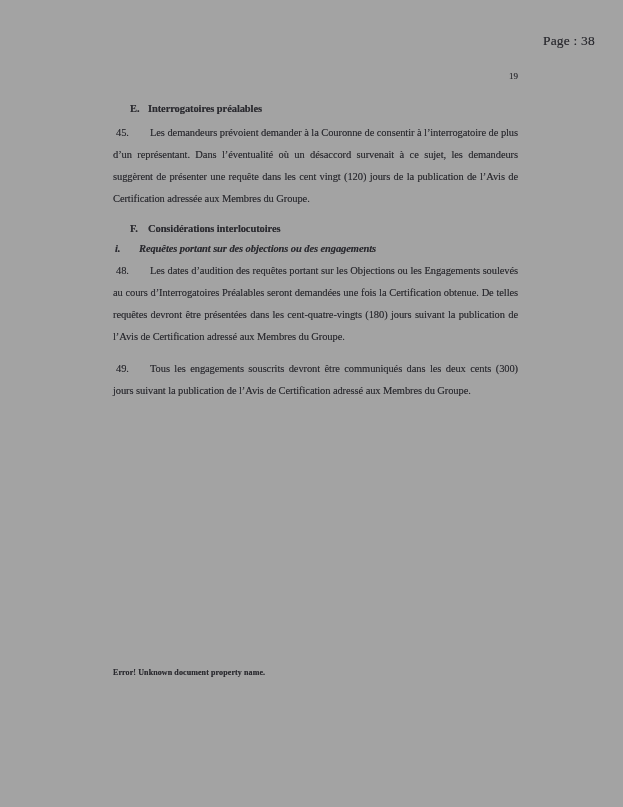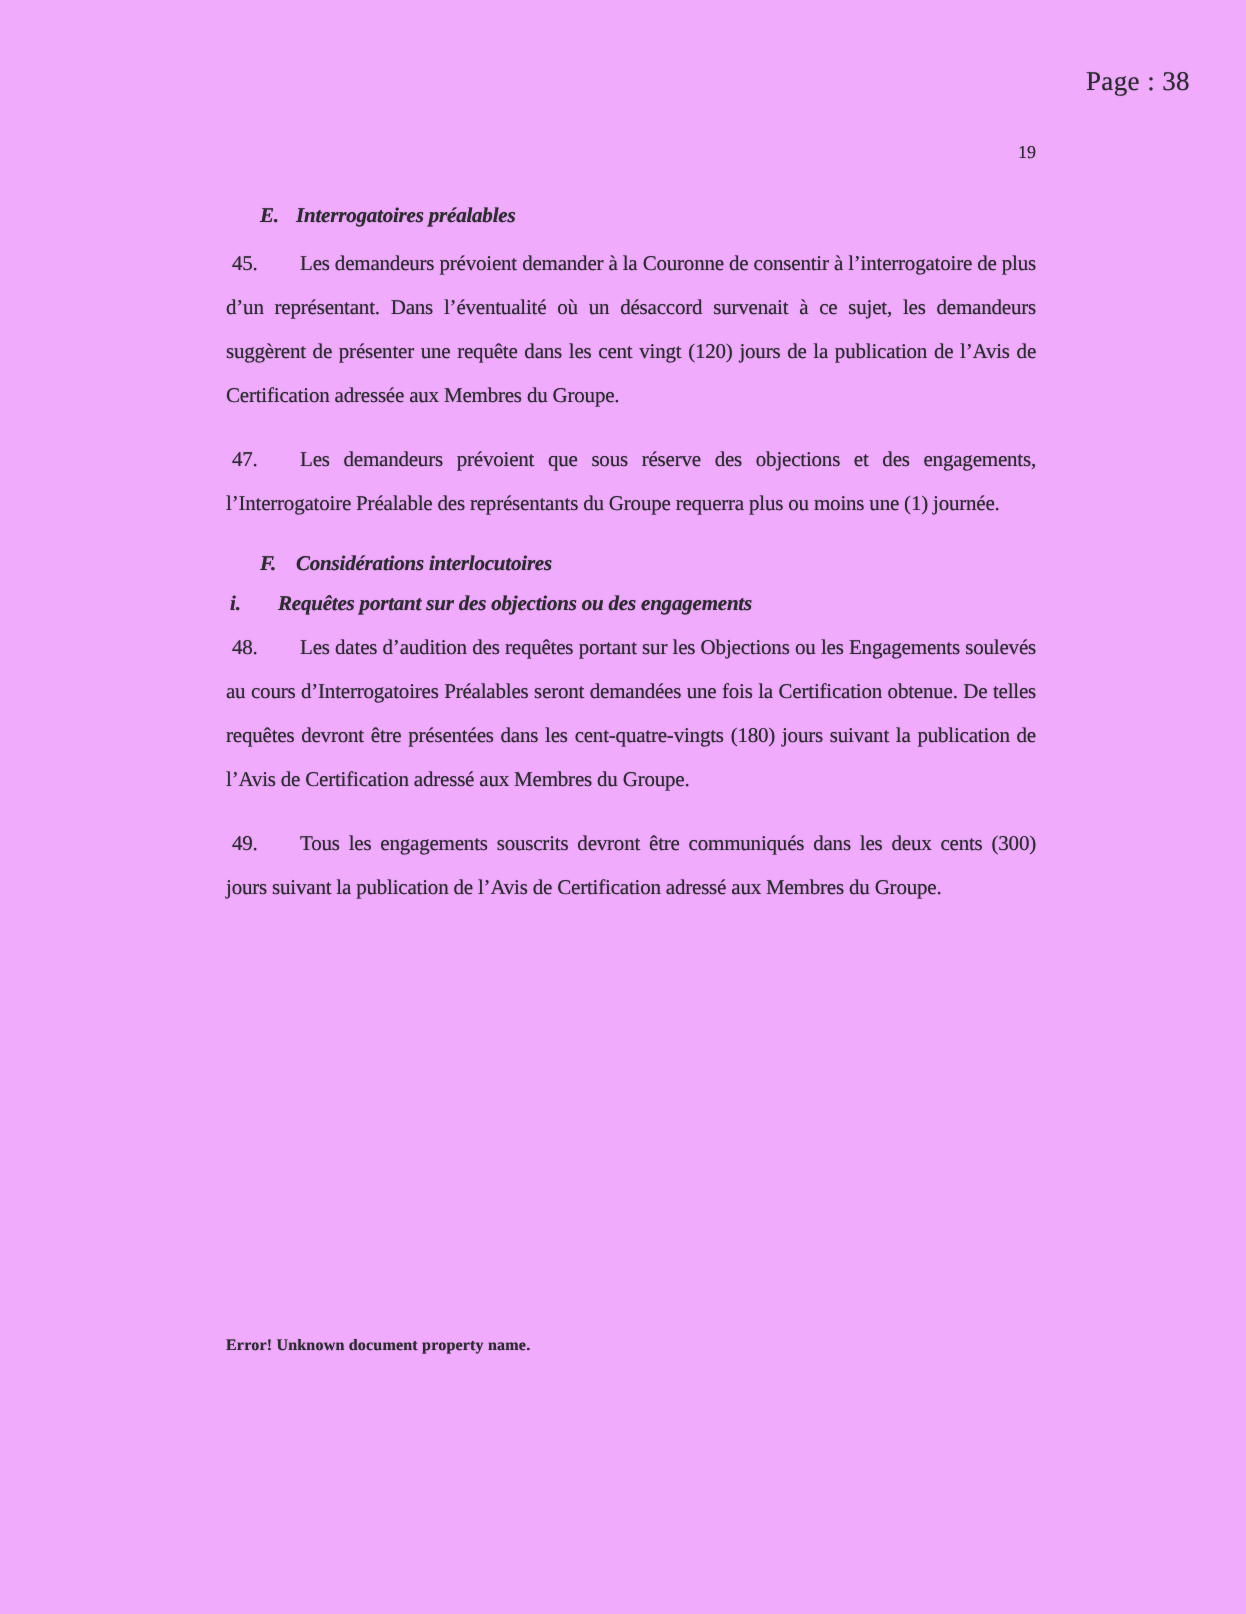--- a/index.html
+++ b/index.html
@@ -6,21 +6,21 @@
   body {
     width: 623px; height: 807px;
     background: #fcfcfb;
     overflow: hidden;
     font-family: "Liberation Serif", "DejaVu Serif", serif;
     color: #2b2b30;
   }
   .page {
     position: relative;
     width: 623px; height: 807px;
-    background: #f0abfc;
+    background: #a3a3a3;
     text-shadow: 0 0 0.6px rgba(40,40,45,0.55);
   }
   .hdr-right {
     position: absolute;
     top: 33px; right: 28px;
     font-size: 13.5px;
     letter-spacing: 0.2px;
   }
   .sheet-num {
     position: absolute;
@@ -32,21 +32,20 @@
     position: absolute;
     top: 90px; left: 113px; width: 405px;
     font-size: 10.5px;
     letter-spacing: -0.1px;
   }
   .h-alpha {
     font-weight: bold;
     line-height: 14px;
     padding-left: 17px;
     margin: 12px 0 6px 0;
-    font-style: italic;
   }
   .h-alpha .h-label { display: inline-block; width: 18px; }
   .h-roman {
     font-weight: bold;
     font-style: italic;
     line-height: 14px;
     padding-left: 2px;
     margin: 0 0 4px 0;
   }
   .h-roman .h-label { display: inline-block; width: 24px; font-style: italic; }
@@ -70,20 +69,19 @@
 </style>
 </head>
 <body>
 
 <div class="page">
   <div class="hdr-right">Page : 38</div>
   <div class="sheet-num">19</div>
   <div class="doc-body">
       <div class="h-alpha"><span class="h-label">E.</span><span>Interrogatoires préalables</span></div>
       <p class="para"><span class="pnum">45.</span><span class="ptext">Les demandeurs prévoient demander à la Couronne de consentir à l’interrogatoire de plus d’un représentant. Dans l’éventualité où un désaccord survenait à ce sujet, les demandeurs suggèrent de présenter une requête dans les cent vingt (120) jours de la publication de l’Avis de Certification adressée aux Membres du Groupe.</span></p>
-      <p class="para"><span class="pnum">47.</span><span class="ptext">Les demandeurs prévoient que sous réserve des objections et des engagements, l’Interrogatoire Préalable des représentants du Groupe requerra plus ou moins une (1) journée.</span></p>
       <div class="h-alpha"><span class="h-label">F.</span><span>Considérations interlocutoires</span></div>
       <div class="h-roman"><span class="h-label">i.</span><span>Requêtes portant sur des objections ou des engagements</span></div>
       <p class="para"><span class="pnum">48.</span><span class="ptext">Les dates d’audition des requêtes portant sur les Objections ou les Engagements soulevés au cours d’Interrogatoires Préalables seront demandées une fois la Certification obtenue. De telles requêtes devront être présentées dans les cent-quatre-vingts (180) jours suivant la publication de l’Avis de Certification adressé aux Membres du Groupe.</span></p>
       <p class="para"><span class="pnum">49.</span><span class="ptext">Tous les engagements souscrits devront être communiqués dans les deux cents (300) jours suivant la publication de l’Avis de Certification adressé aux Membres du Groupe.</span></p>
     </div>
   <div class="footer-error">Error! Unknown document property name.</div>
 </div>
 
 </body></html>

